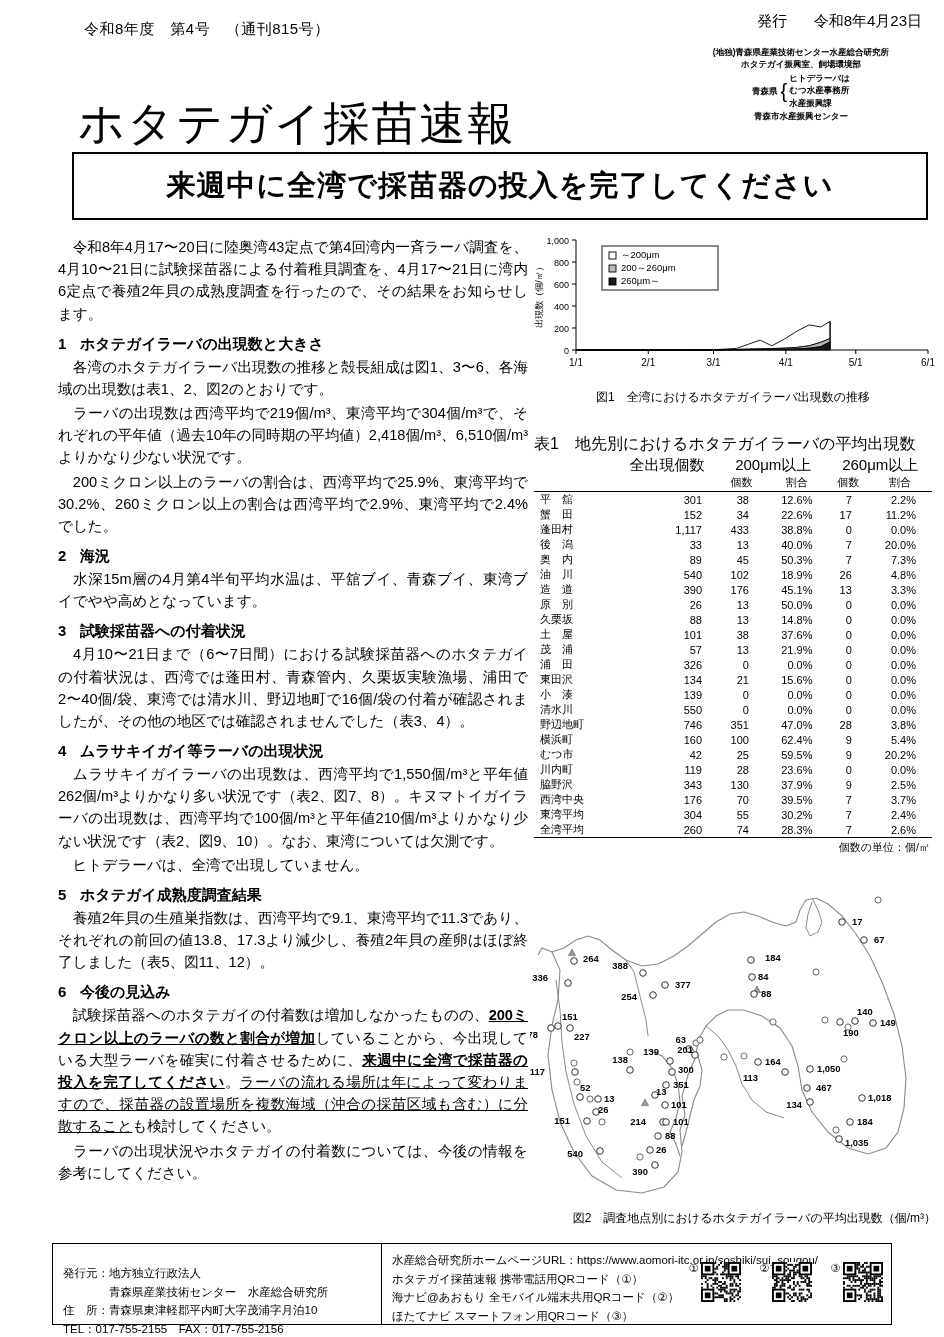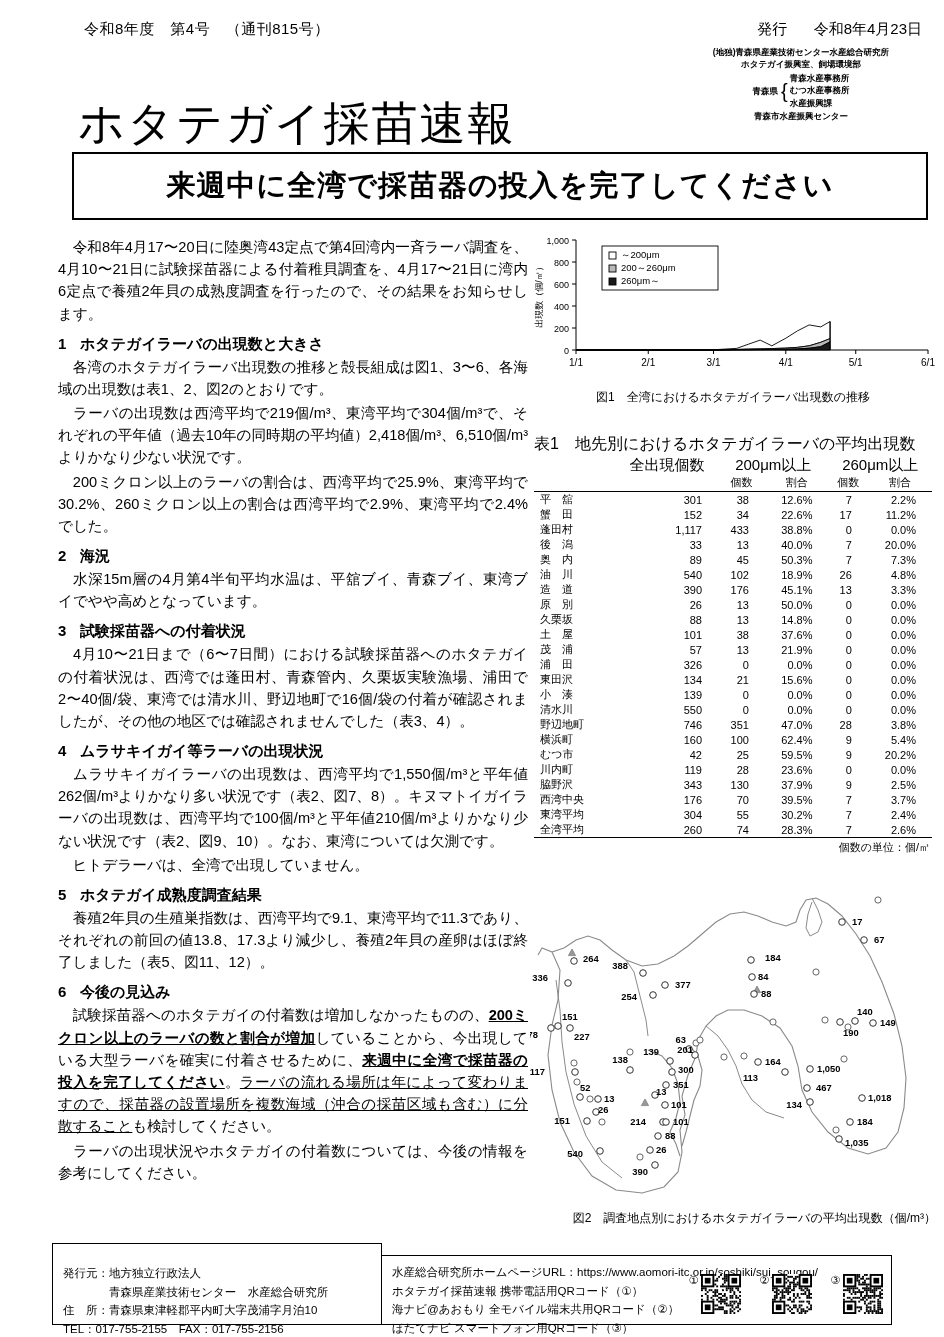--- a/index.html
+++ b/index.html
@@ -7,21 +7,21 @@
   body{
     width:944px;height:1337px;position:relative;
     font-family:"Liberation Sans","DejaVu Sans",sans-serif;
     color:#000;overflow:hidden;
   }
   .page{position:absolute;inset:0;padding:0;}
 
   
   .masthead{position:absolute;left:0;top:0;width:944px;height:142px;}
   .issue-line{position:absolute;left:84px;top:20px;font-size:15px;letter-spacing:.5px;white-space:nowrap;}
-  .pub-line{position:absolute;right:22px;top:20px;font-size:15px;white-space:nowrap;}
+  .pub-line{position:absolute;right:22px;top:12px;font-size:15px;white-space:nowrap;}
   .pub-line .sp{display:inline-block;width:18px;}
   .org-block{position:absolute;right:18px;top:46px;width:250px;text-align:center;font-size:8.5px;line-height:1.45;font-weight:bold;}
   .org-row{white-space:nowrap;}
   .pref-group{display:flex;align-items:center;justify-content:center;margin-top:1px;}
   .pref-label{font-size:8.5px;font-weight:bold;margin-right:3px;white-space:nowrap;}
   .brace{font-size:20px;line-height:0.8;margin-right:2px;font-weight:normal;}
   .pref-items{text-align:left;}
   .pref-items div{white-space:nowrap;line-height:1.5;}
 
   .main-title{
@@ -62,21 +62,21 @@
   .u-note{font-size:11px;text-align:right;margin:2px 6px 0 0;}
 
   
   .fig2-wrap{position:absolute;left:0;top:630px;width:406px;height:390px;}
   .map-svg{display:block;}
   .fig2-cap{font-size:12px;text-align:right;margin-top:0px;white-space:nowrap;}
 
   
   .footer{position:absolute;left:52px;top:1243px;width:840px;height:82px;display:flex;}
   .foot-left{width:330px;border:1.3px solid #000;padding:20px 0 0 10px;box-sizing:border-box;}
-  .foot-right{flex:1;border:1.3px solid #000;border-left:none;padding:7px 0 0 10px;box-sizing:border-box;position:relative;margin-top:12px;}
+  .foot-right{flex:1;border:1.3px solid #000;border-left:none;padding:7px 0 0 10px;box-sizing:border-box;position:relative;}
   .foot-line{font-size:11.5px;line-height:1.62;white-space:nowrap;}
   .foot-line .lbl{display:inline-block;}
   .qr-row{position:absolute;right:8px;top:18px;display:flex;gap:18px;align-items:flex-start;}
   .qr-item{display:flex;align-items:flex-start;gap:3px;}
   .qr-num{font-size:11px;}
   .qr{width:40px;height:40px;}
 </style>
 </head>
 <body>
 
@@ -91,21 +91,21 @@
       <span>令和8年4月23日</span>
     </div>
 
     <div class="org-block">
       <div class="org-row">(地独)青森県産業技術センター水産総合研究所</div>
       <div class="org-row">ホタテガイ振興室、飼場環境部</div>
       <div class="pref-group">
         <span class="pref-label">青森県</span>
         <span class="brace">{</span>
         <span class="pref-items">
-          <div>青森水産事務所</div>
+          <div>ヒトデラーバは</div>
           <div>むつ水産事務所</div>
           <div>水産振興課</div>
         </span>
       </div>
       <div class="org-row">青森市水産振興センター</div>
     </div>
 
     <h1 class="main-title">ホタテガイ採苗速報</h1>
   </div>
 

